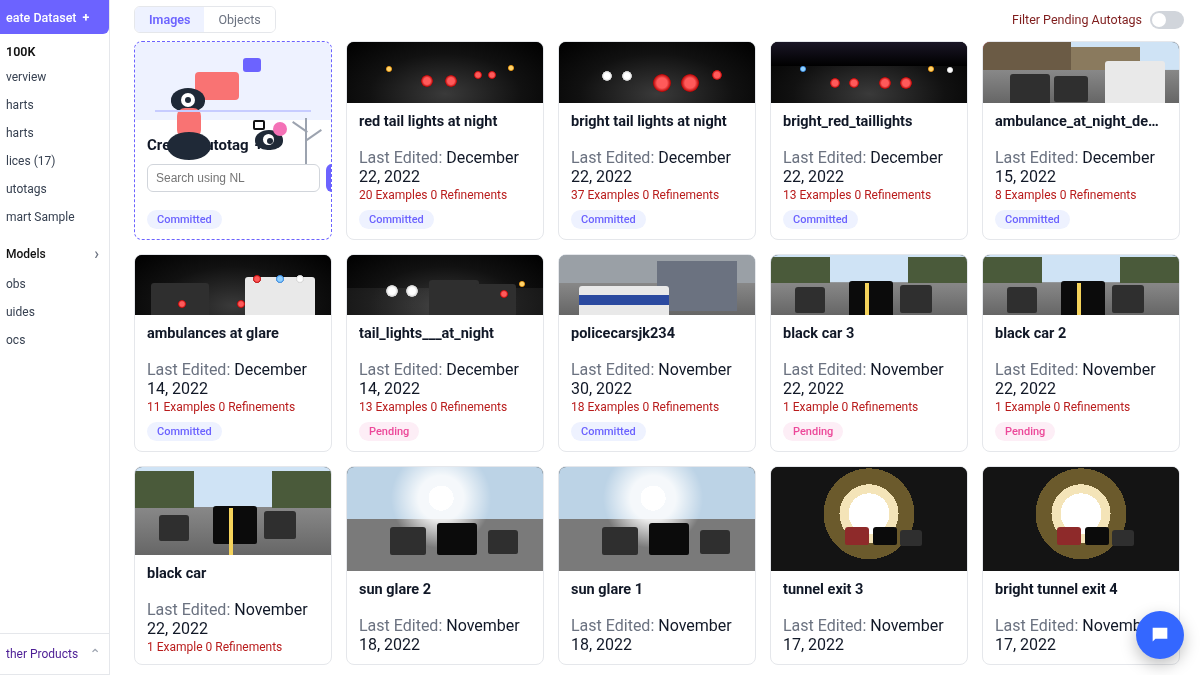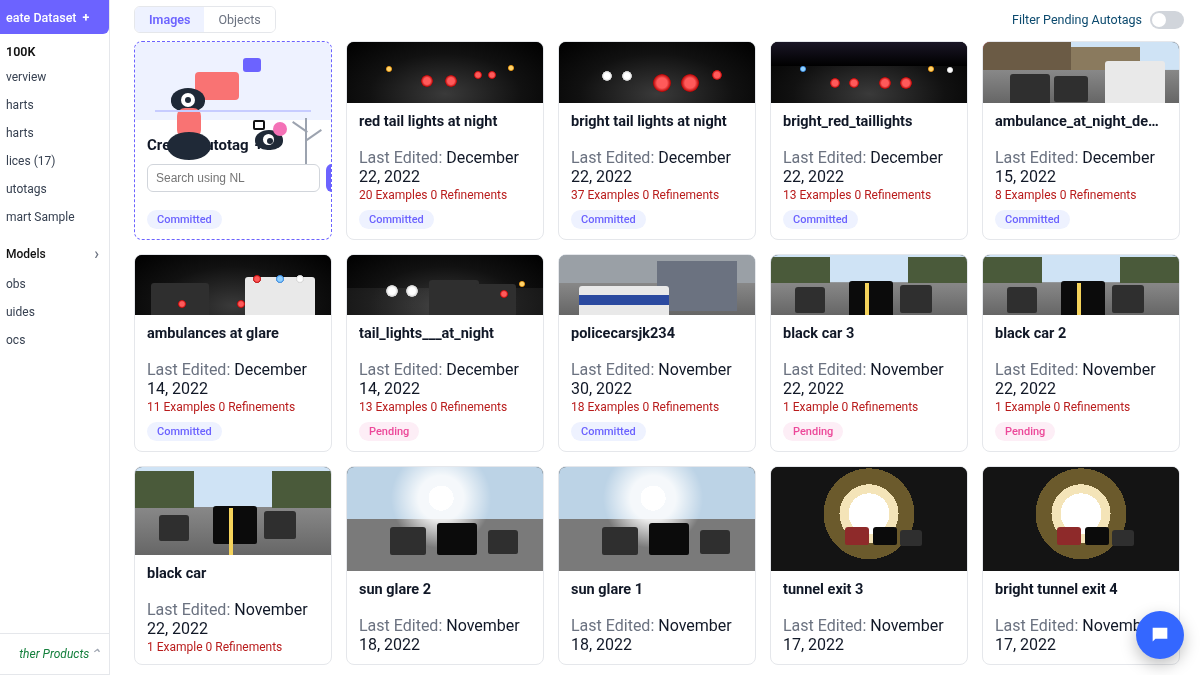--- a/index.html
+++ b/index.html
@@ -17,32 +17,32 @@
     justify-content: flex-start; padding-left: 6px; font-size: 12.5px; font-weight: 500; gap: 6px;
     border-bottom-right-radius: 6px; cursor: pointer;
   }
   .create-ds .plus { font-weight: 700; }
   .sb-sec { padding: 10px 0 4px 6px; font-size: 12.5px; color: #111; font-weight: 600; }
   .sb-item {
     padding: 7px 0 7px 6px; font-size: 12px; color: #374151; cursor: pointer;
     display:flex; align-items:center; justify-content:space-between; padding-right:10px;
   }
   .sidebar .spacer { flex:1; }
-  .sb-footer { border-top:1px solid #e5e7eb; padding: 12px 8px 12px 6px; font-size:12px; color:#15803d; display:flex; align-items:center; justify-content:flex-end;font-style:italic;}
+  .sb-footer { border-top:1px solid #e5e7eb; padding: 12px 8px 12px 6px; font-size:12px; color:#4c1d95; display:flex; align-items:center; justify-content:space-between;}
   .chevup::before { content:"⌃"; font-size:14px; color:#9ca3af; }
 
   
   .main { flex:1; display:flex; flex-direction:column; padding: 0 16px 0 24px; overflow:hidden; }
 
   .topbar { display:flex; align-items:center; padding: 6px 0 8px; }
   .tabs { display:flex; border:1px solid #e5e7eb; border-radius:6px; overflow:hidden; }
   .tab { padding:5px 14px; font-size:12.5px; color:#6b7280; cursor:pointer; background:#fff;}
   .tab.active { background:#eef2ff; color:#6c63ff; font-weight:600;}
   .topbar .grow { flex:1; }
-  .filter-pending { display:flex; align-items:center; gap:8px; font-size:12.5px; color:#0c4a6e;}
+  .filter-pending { display:flex; align-items:center; gap:8px; font-size:12.5px; color:#7f1d1d;}
   .toggle { width:34px; height:18px; border-radius:999px; background:#d1d5db; position:relative; cursor:pointer;}
   .toggle::after { content:""; position:absolute; width:14px; height:14px; background:#fff; border-radius:50%; top:2px; left:2px;}
 
   
   .grid { display:grid; grid-template-columns: repeat(5, 1fr); gap: 14px; overflow-y:auto; padding-bottom:10px; padding-right:4px;}
   .card { border:1px solid #e5e7eb; border-radius:8px; background:#fff; overflow:hidden; display:flex; flex-direction:column;}
   .thumb { height:110px; background:#111; position:relative; overflow:hidden;}
   .card-body { padding:10px 12px 10px; }
   .card-title { font-size:14.5px; font-weight:700; color:#111827; margin-bottom:18px; white-space:nowrap; overflow:hidden; text-overflow:ellipsis;}
   .card-meta { font-size:16px; color:#111827;}

